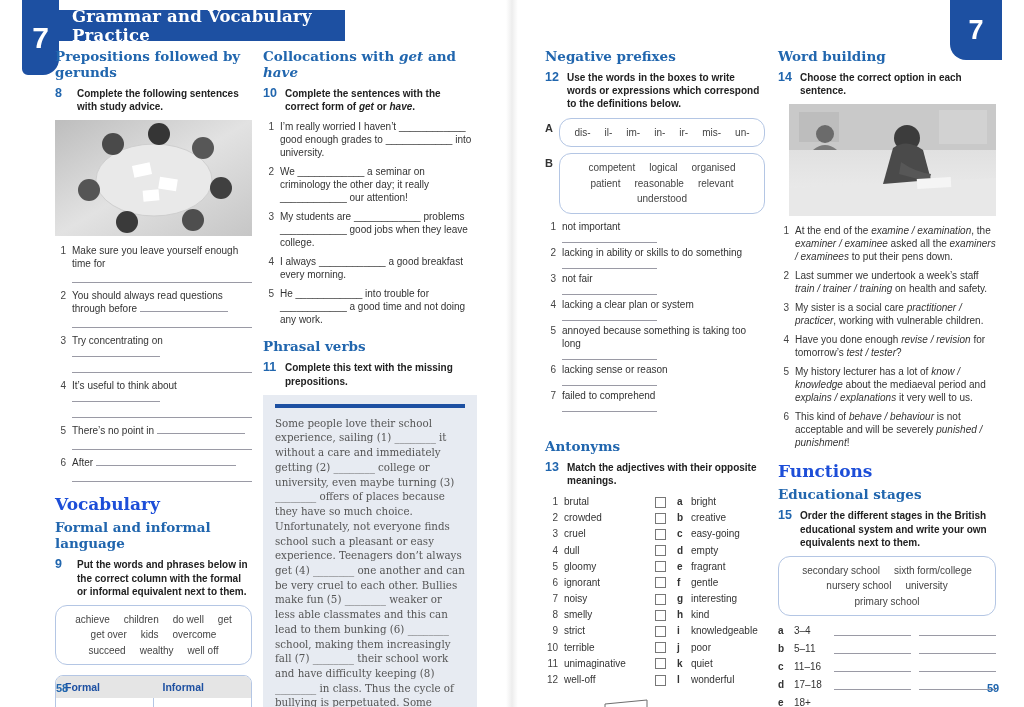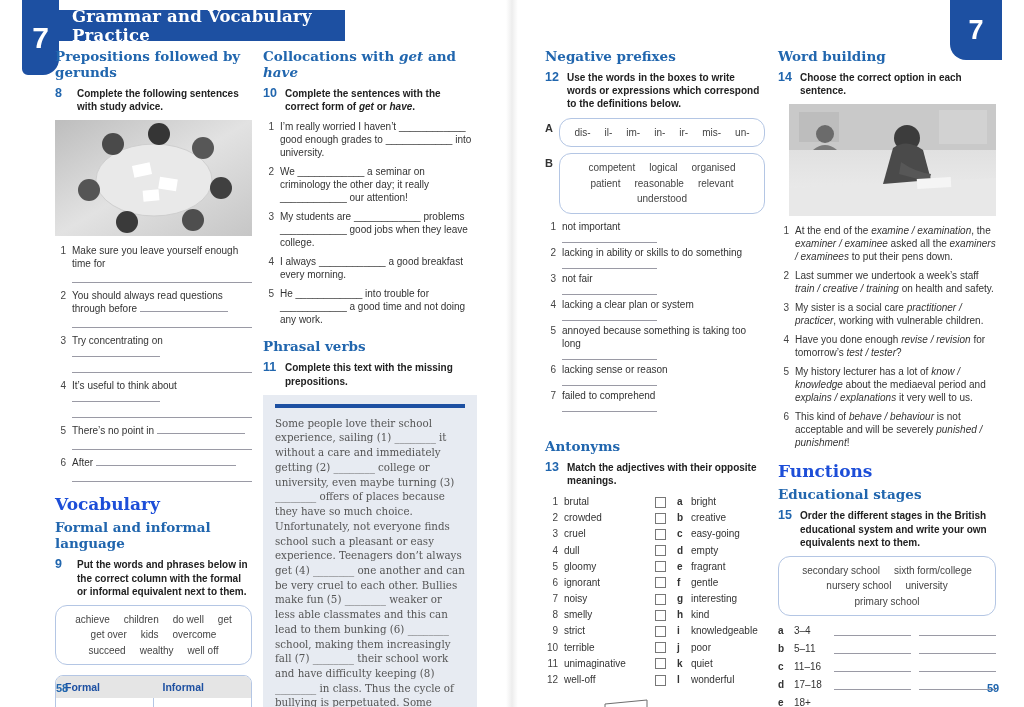--- a/index.html
+++ b/index.html
@@ -484,21 +484,21 @@
     <rect x="128" y="74" width="34" height="10" fill="#f5f5f5" transform="rotate(-3 145 79)"></rect>
   </svg>
 
   <div class="items">
     <div class="q qwrap">
         <span class="qn">1</span>
         <span class="qt"><span>At the end of the </span><span class="it">examine / examination</span><span>, the </span><span class="it">examiner / examinee</span><span> asked all the </span><span class="it">examiners / examinees</span><span> to put their pens down.</span></span>
       </div>
     <div class="q qwrap">
         <span class="qn">2</span>
-        <span class="qt"><span>Last summer we undertook a week’s staff </span><span class="it">train / creative / training</span><span> on health and safety.</span></span>
+        <span class="qt"><span>Last summer we undertook a week’s staff </span><span class="it">train / trainer / training</span><span> on health and safety.</span></span>
       </div>
     <div class="q qwrap">
         <span class="qn">3</span>
         <span class="qt"><span>My sister is a social care </span><span class="it">practitioner / practicer</span><span>, working with vulnerable children.</span></span>
       </div>
     <div class="q qwrap">
         <span class="qn">4</span>
         <span class="qt"><span>Have you done enough </span><span class="it">revise / revision</span><span> for tomorrow’s </span><span class="it">test / tester</span><span>?</span></span>
       </div>
     <div class="q qwrap">

